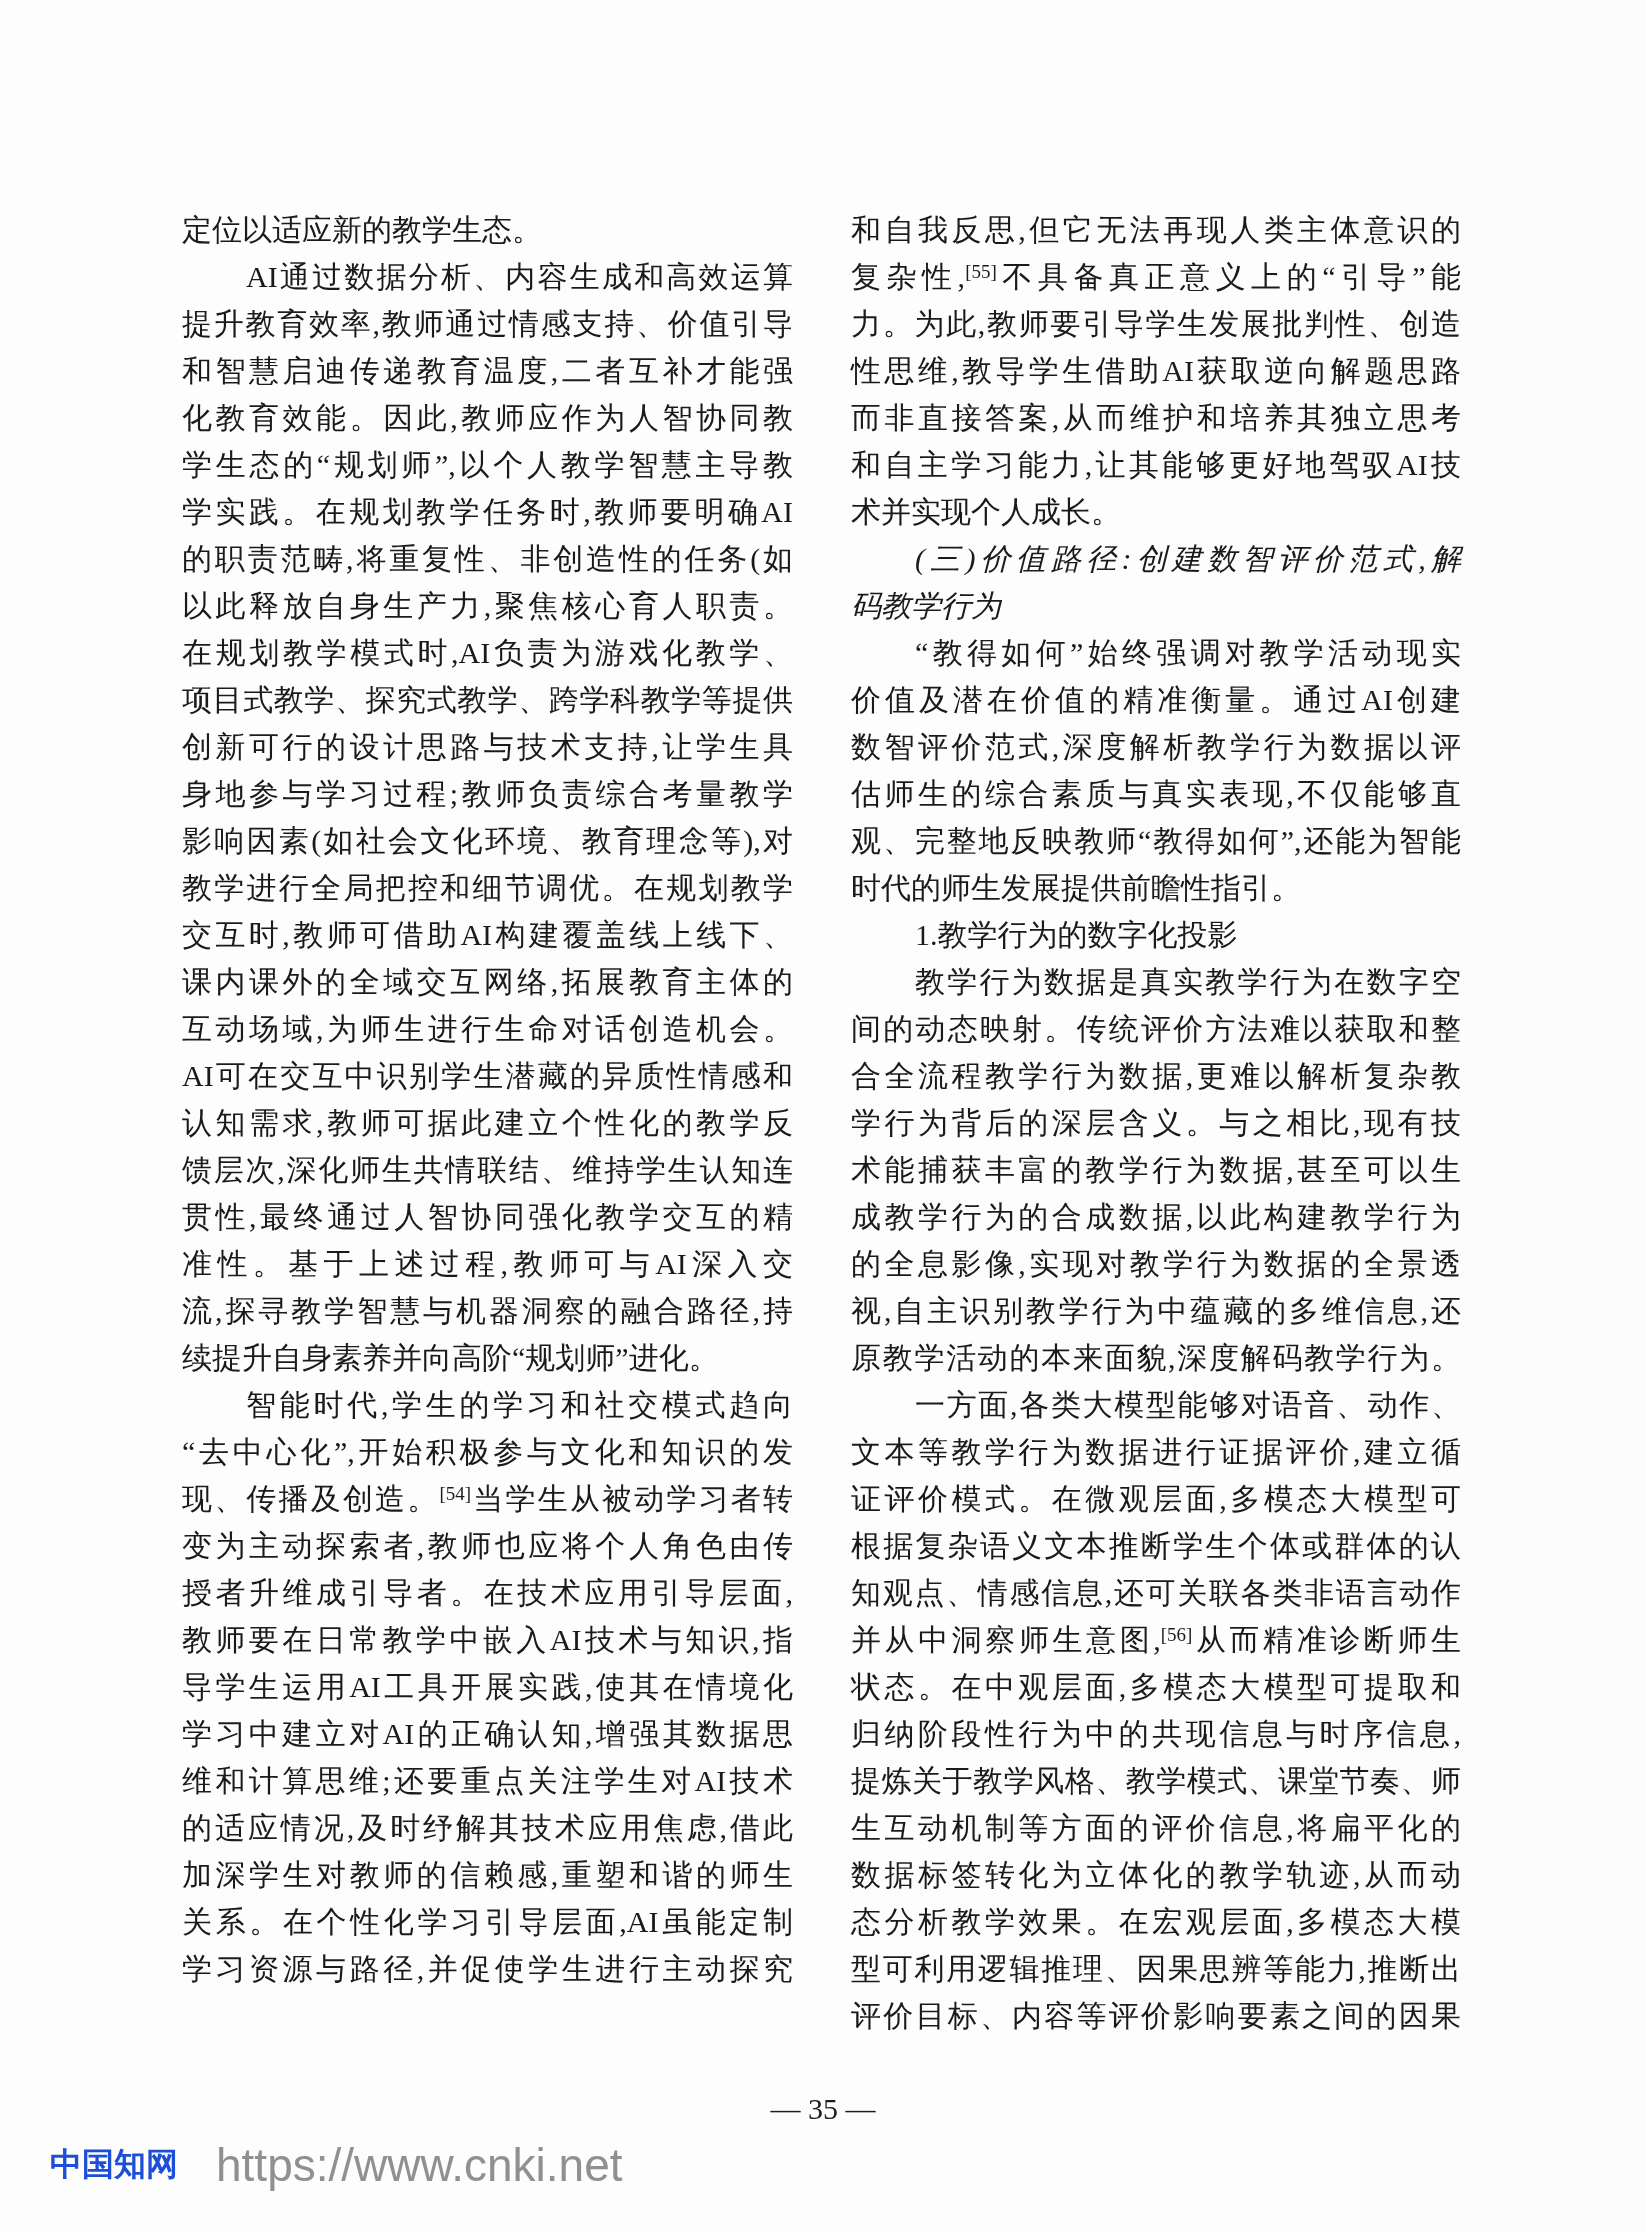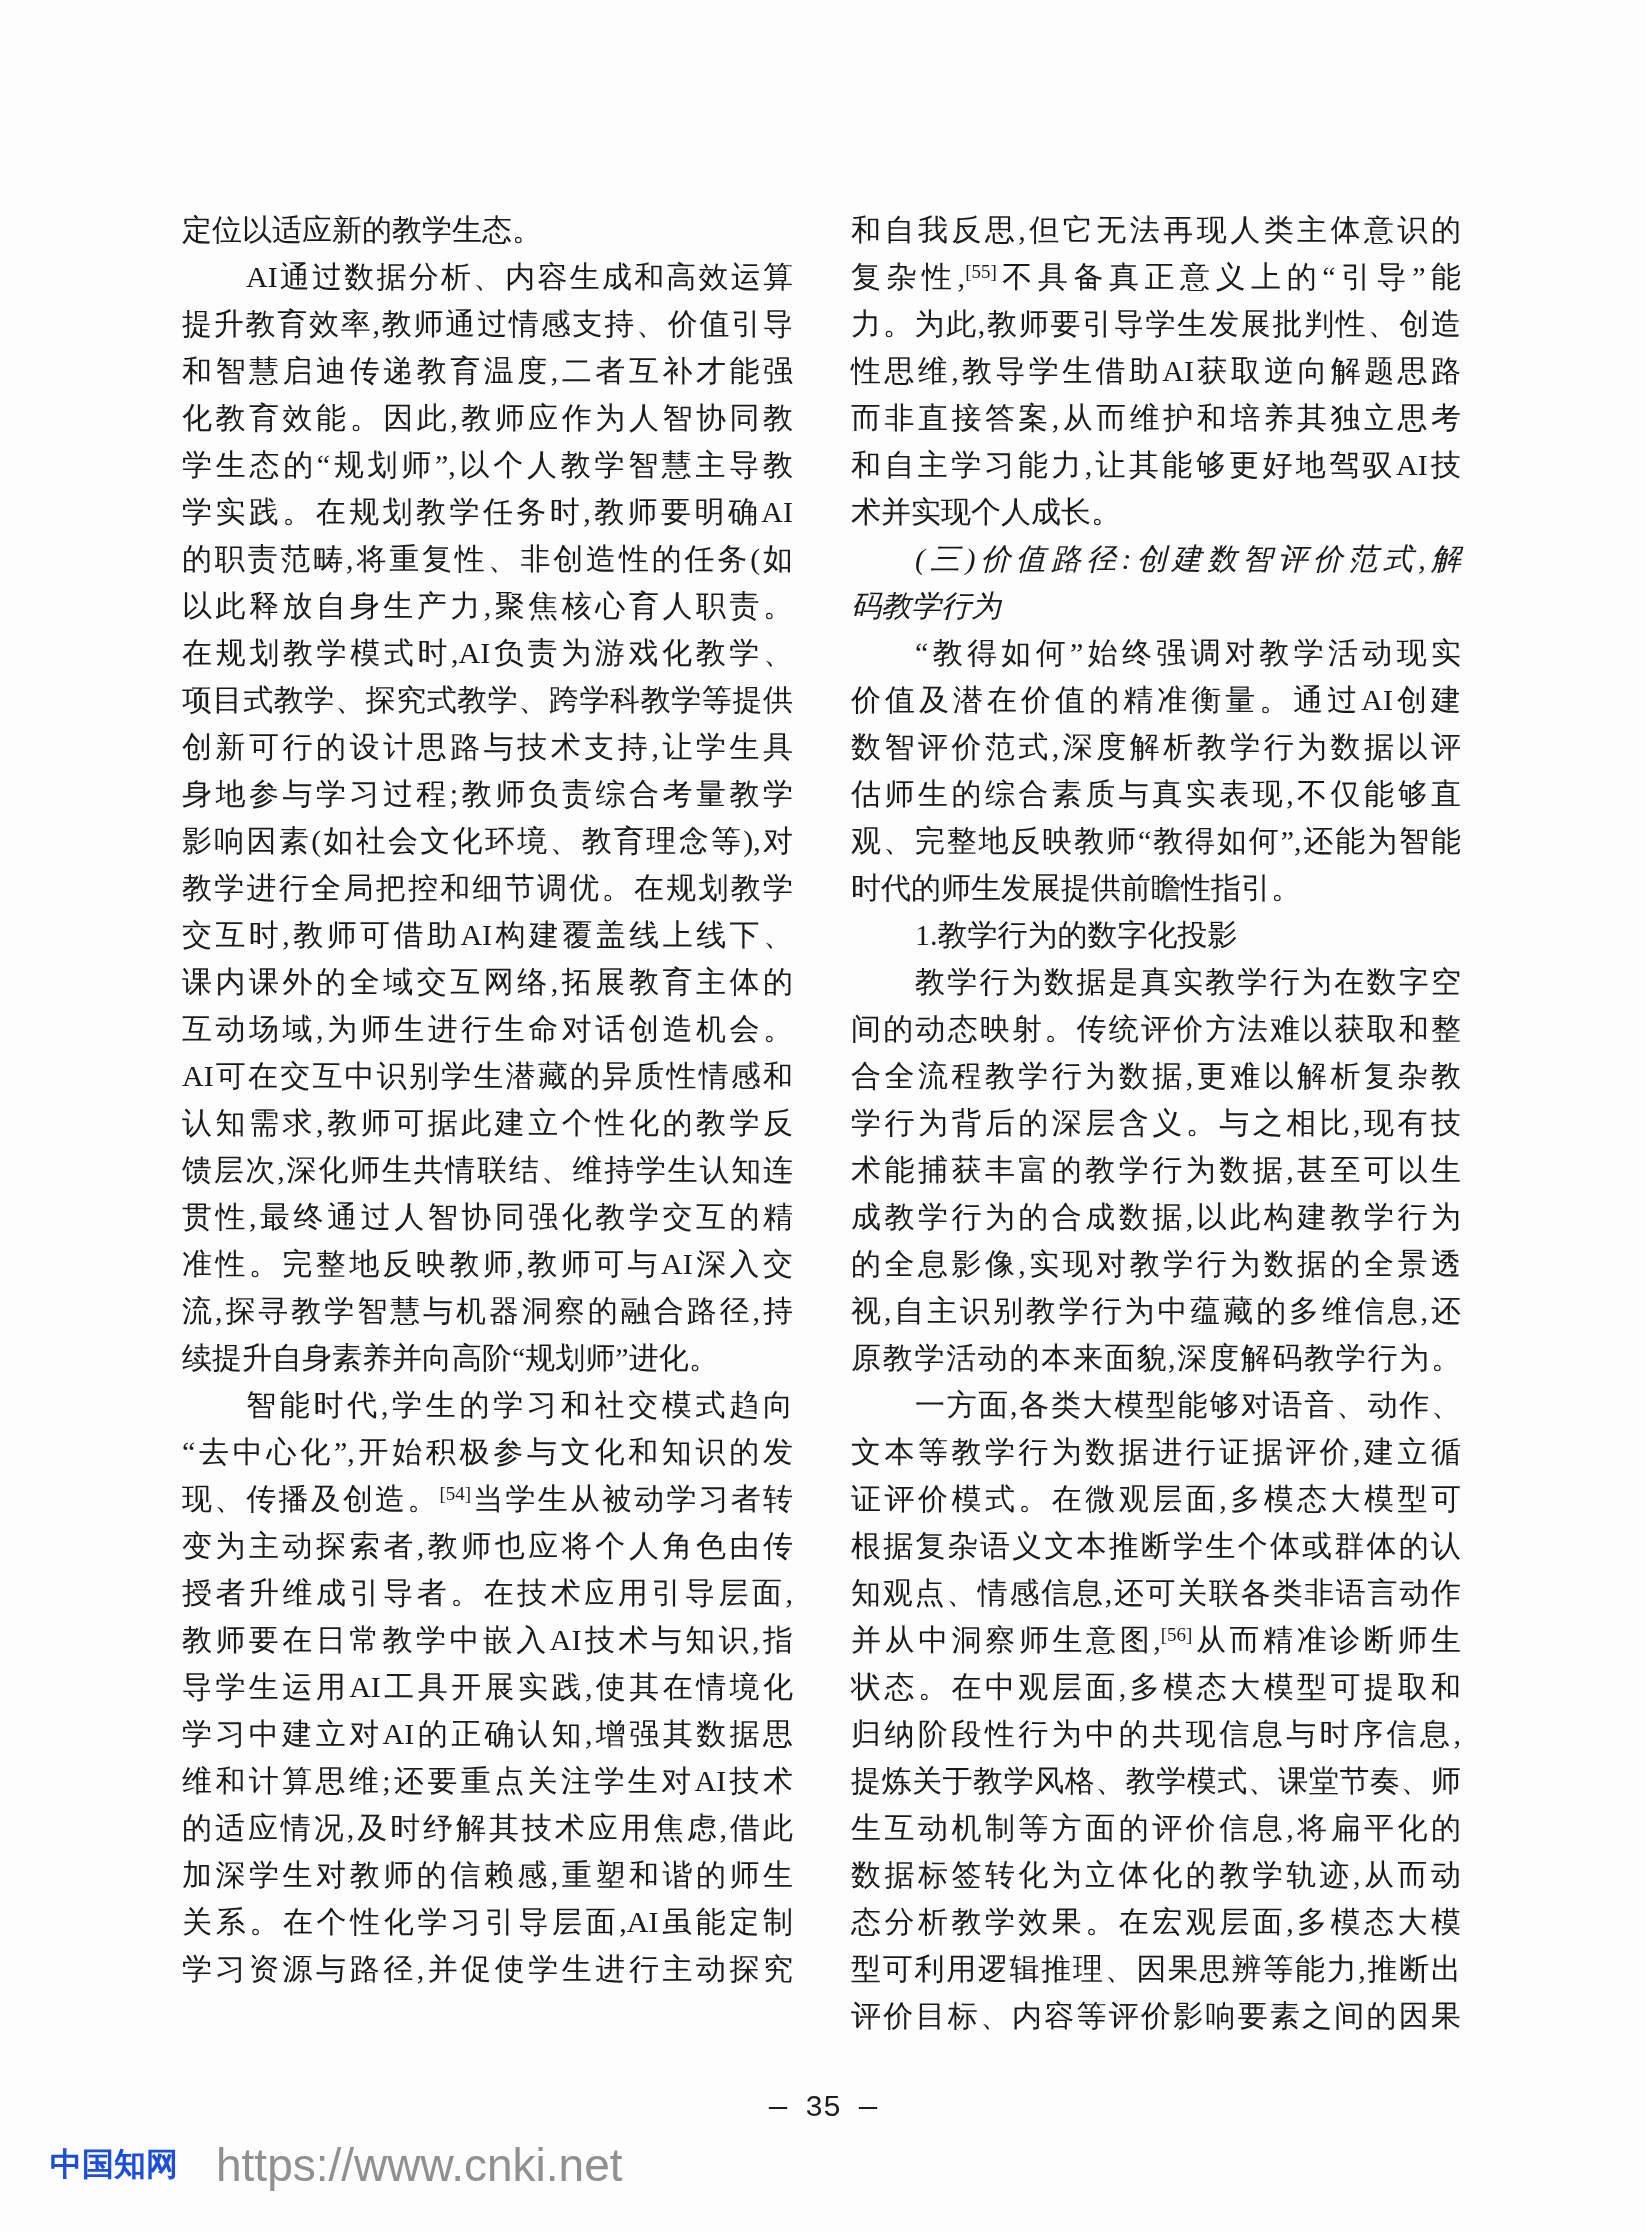--- a/index.html
+++ b/index.html
@@ -53,21 +53,21 @@
   .footer {
     position: absolute;
     top: 2085px;
     left: 0;
     width: 1646px;
     height: 47px;
     text-align: center;
     font-size: 30px;
     line-height: 47px;
     color: #1d1d1d;
-    font-family: Liberation Mono, monospace;
+    font-family: Liberation Serif, serif;
   }
   .watermark {
     position: absolute;
     left: 50px;
     top: 2141px;
     height: 48px;
     display: flex;
     align-items: center;
   }
   .wm-brand {
@@ -104,21 +104,21 @@
       <div class="line">身地参与学习过程;教师负责综合考量教学</div>
       <div class="line">影响因素(如社会文化环境、教育理念等),对</div>
       <div class="line">教学进行全局把控和细节调优。在规划教学</div>
       <div class="line">交互时,教师可借助AI构建覆盖线上线下、</div>
       <div class="line">课内课外的全域交互网络,拓展教育主体的</div>
       <div class="line">互动场域,为师生进行生命对话创造机会。</div>
       <div class="line">AI可在交互中识别学生潜藏的异质性情感和</div>
       <div class="line">认知需求,教师可据此建立个性化的教学反</div>
       <div class="line">馈层次,深化师生共情联结、维持学生认知连</div>
       <div class="line">贯性,最终通过人智协同强化教学交互的精</div>
-      <div class="line">准性。完整地反映教师,教师可与AI深入交</div>
+      <div class="line">准性。基于上述过程,教师可与AI深入交</div>
       <div class="line">流,探寻教学智慧与机器洞察的融合路径,持</div>
       <div class="line short">续提升自身素养并向高阶“规划师”进化。</div>
       <div class="line indent">智能时代,学生的学习和社交模式趋向</div>
       <div class="line">“去中心化”,开始积极参与文化和知识的发</div>
       <div class="line">现、传播及创造。<sup>[54]</sup>当学生从被动学习者转</div>
       <div class="line">变为主动探索者,教师也应将个人角色由传</div>
       <div class="line">授者升维成引导者。在技术应用引导层面,</div>
       <div class="line">教师要在日常教学中嵌入AI技术与知识,指</div>
       <div class="line">导学生运用AI工具开展实践,使其在情境化</div>
       <div class="line">学习中建立对AI的正确认知,增强其数据思</div>

